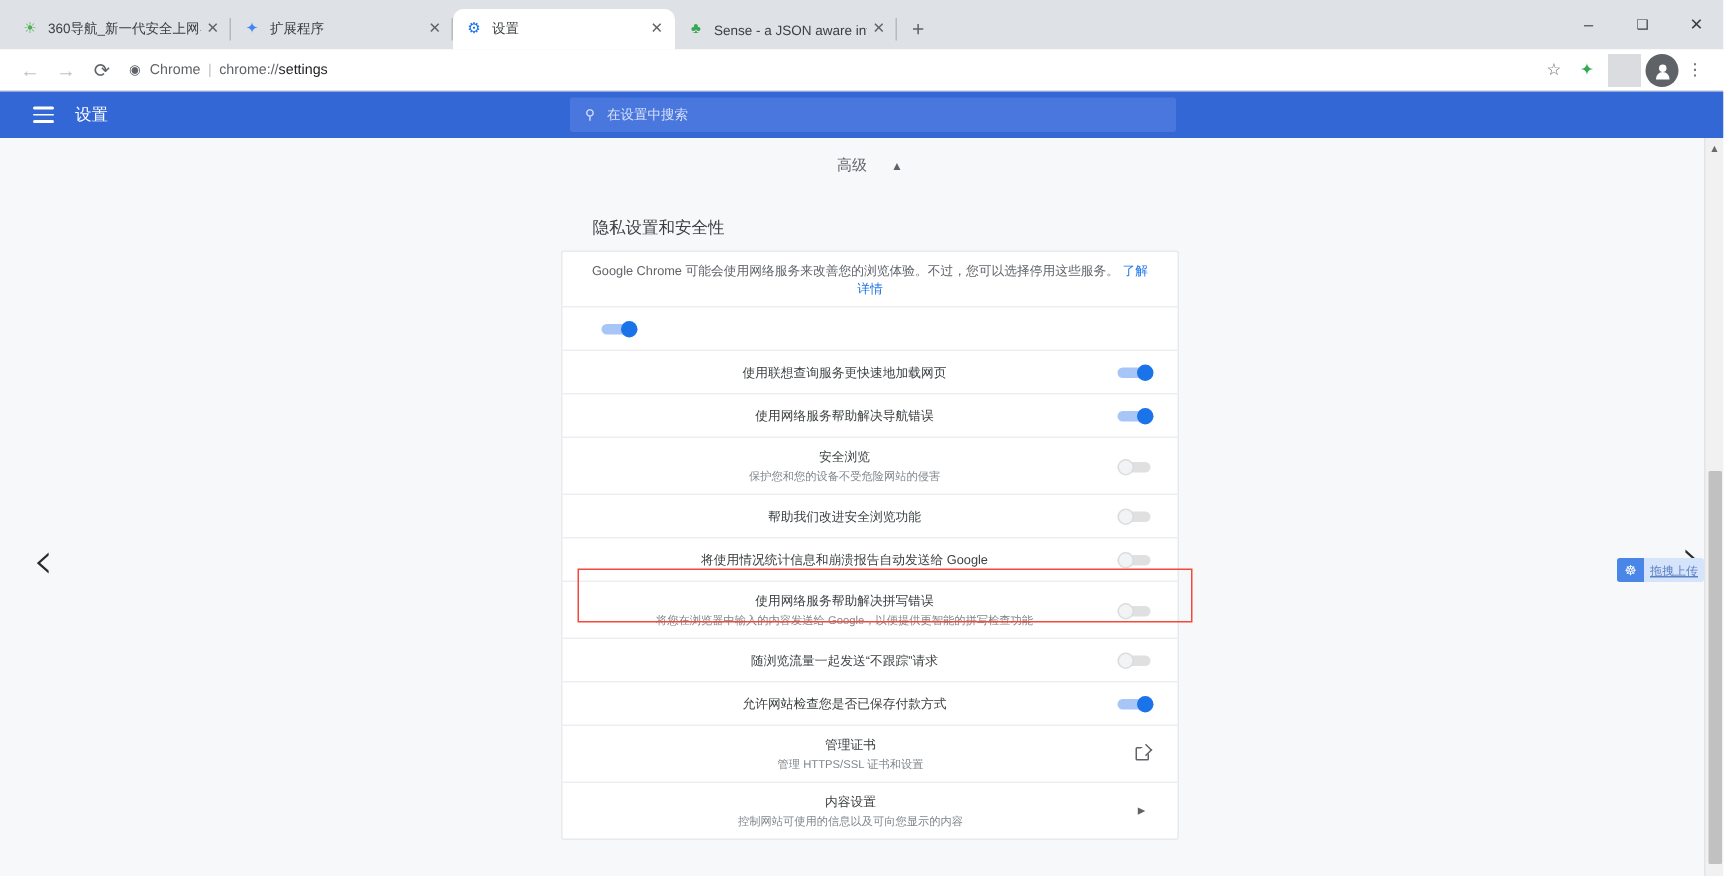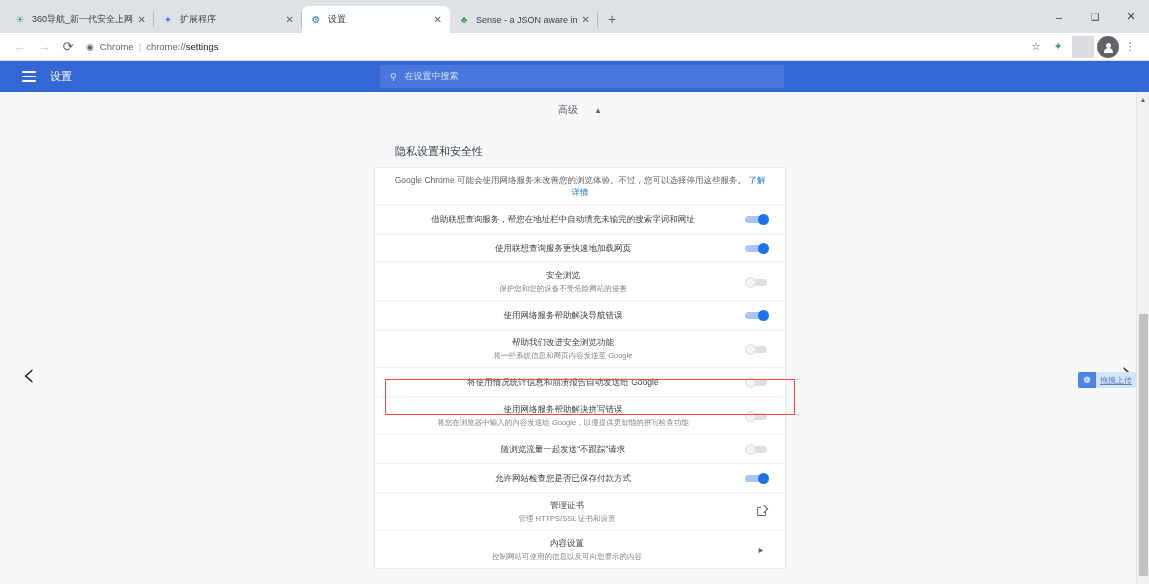--- a/index.html
+++ b/index.html
@@ -291,60 +291,56 @@
       <div class="section-title">隐私设置和安全性</div>
 
       <div class="card">
         <div class="row notice">
           <div class="txt">
             <div class="t1"><span>Google Chrome 可能会使用网络服务来改善您的浏览体验。不过，您可以选择停用这些服务。</span> <a href="#">了解详情</a></div>
           </div>
         </div>
         <div id="rows-container">
             <div class="row">
-              <div class="txt">
-                <div class="t1">借助联想查询服务，帮您在地址栏中自动填充未输完的搜索字词和网址</div>
-              </div>
               <div class="toggle on">
                 <span class="track"></span>
                 <span class="knob"></span>
               </div>
             </div>
             <div class="row">
               <div class="txt">
                 <div class="t1">使用联想查询服务更快速地加载网页</div>
+              </div>
+              <div class="toggle on">
+                <span class="track"></span>
+                <span class="knob"></span>
+              </div>
+            </div>
+            <div class="row">
+              <div class="txt">
+                <div class="t1">使用网络服务帮助解决导航错误</div>
               </div>
               <div class="toggle on">
                 <span class="track"></span>
                 <span class="knob"></span>
               </div>
             </div>
             <div class="row">
               <div class="txt">
                 <div class="t1">安全浏览</div>
                 <div class="t2">保护您和您的设备不受危险网站的侵害</div>
               </div>
               <div class="toggle off">
                 <span class="track"></span>
                 <span class="knob"></span>
               </div>
             </div>
             <div class="row">
               <div class="txt">
-                <div class="t1">使用网络服务帮助解决导航错误</div>
-              </div>
-              <div class="toggle on">
-                <span class="track"></span>
-                <span class="knob"></span>
-              </div>
-            </div>
-            <div class="row">
-              <div class="txt">
                 <div class="t1">帮助我们改进安全浏览功能</div>
-                <div class="t2">将一些系统信息和网页内容发送至 Google</div>
               </div>
               <div class="toggle off">
                 <span class="track"></span>
                 <span class="knob"></span>
               </div>
             </div>
             <div class="row">
               <div class="txt">
                 <div class="t1">将使用情况统计信息和崩溃报告自动发送给 Google</div>
               </div>

